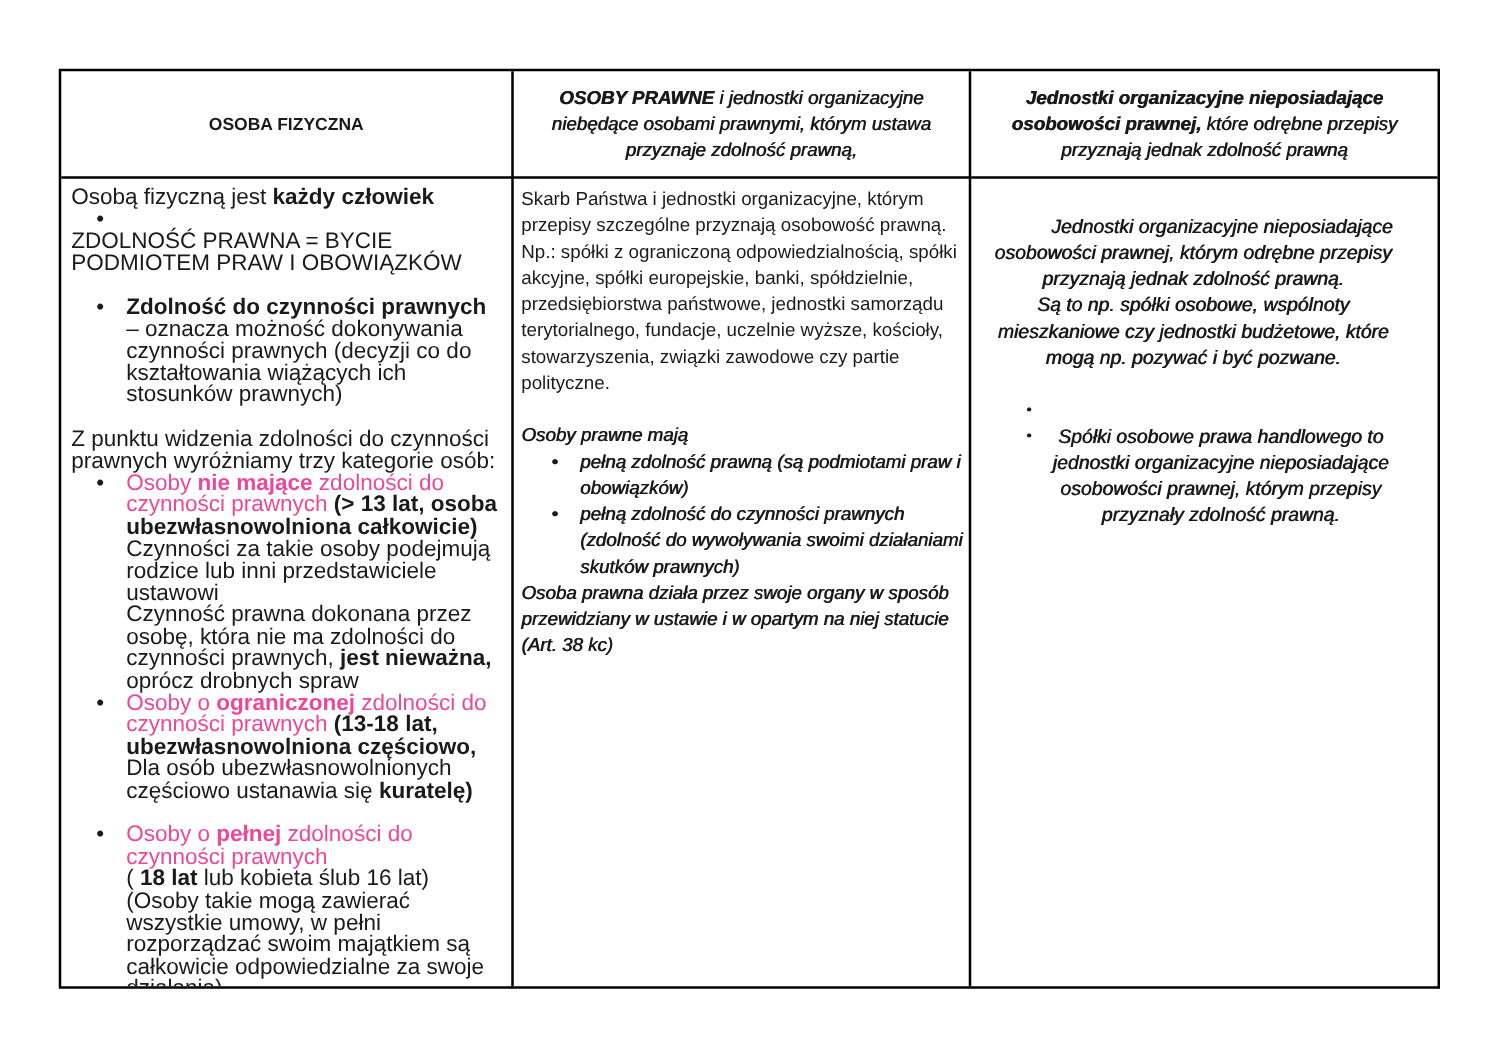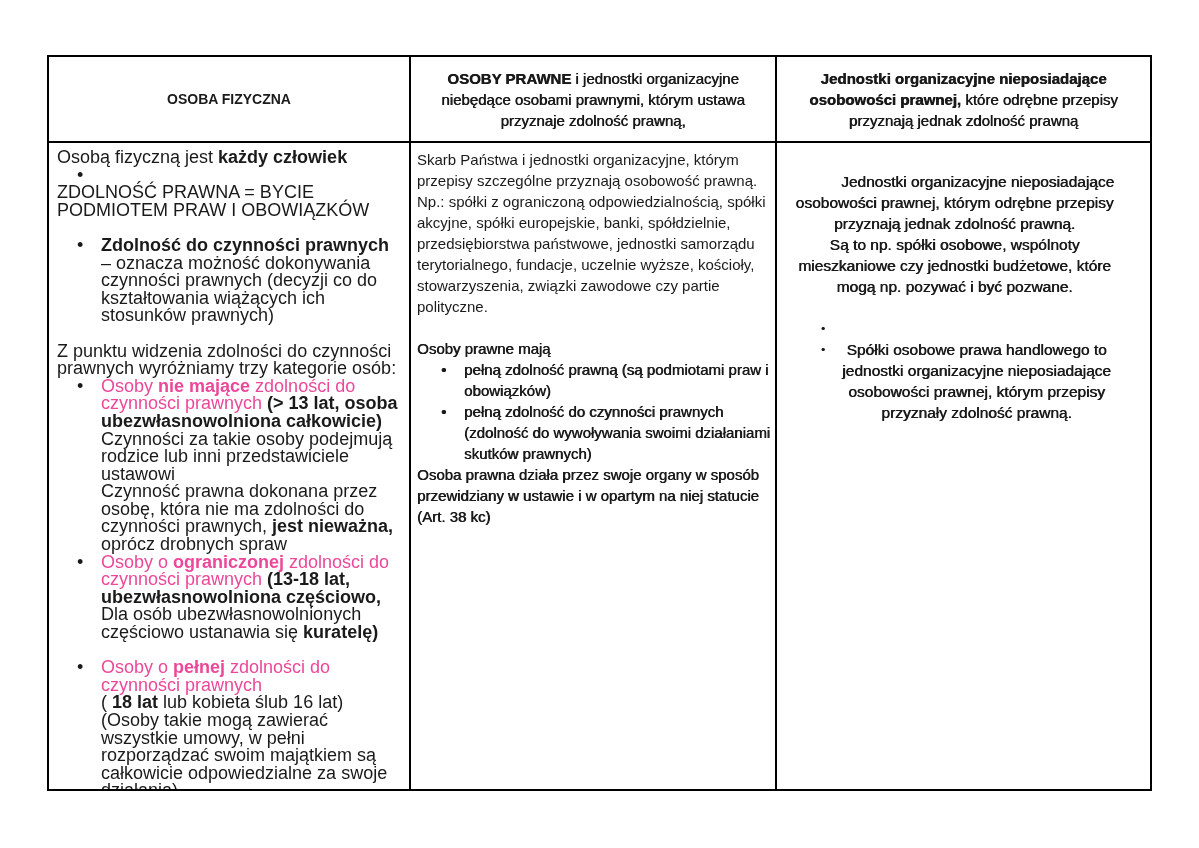--- a/index.html
+++ b/index.html
@@ -31,21 +31,21 @@
   .bullet .content{white-space:pre-wrap;flex:1 1 auto;}
   .marker{flex:0 0 auto;}
   .c1 .bullet{padding-left:20px;}  .c1 .marker{width:24px;}
   .c2 .bullet{padding-left:24px;}  .c2 .marker{width:23px;}
   .c3 .bullet{padding-left:28px;}  .c3 .marker{width:16px;font-size:11px;}
   .c1 .spacer{height:17.6px;}
   .c2 .spacer,.c3 .spacer{height:21px;}
   .b{font-weight:700;}
   .bold{font-weight:400;}
   
-  .semi{text-shadow:0.55px 0 0 currentColor;}
+  .semi{text-shadow:0.55px 0 0 currentColor;font-style:italic;}
   .red{color:#ec4899;text-align:right;}
   .indent{text-indent:46px;}
 </style>
 </head>
 <body>
 
 <div class="table">
     <div class="cell hcell c1">
       <span><span class="b ">OSOBA FIZYCZNA</span></span>
     </div>

